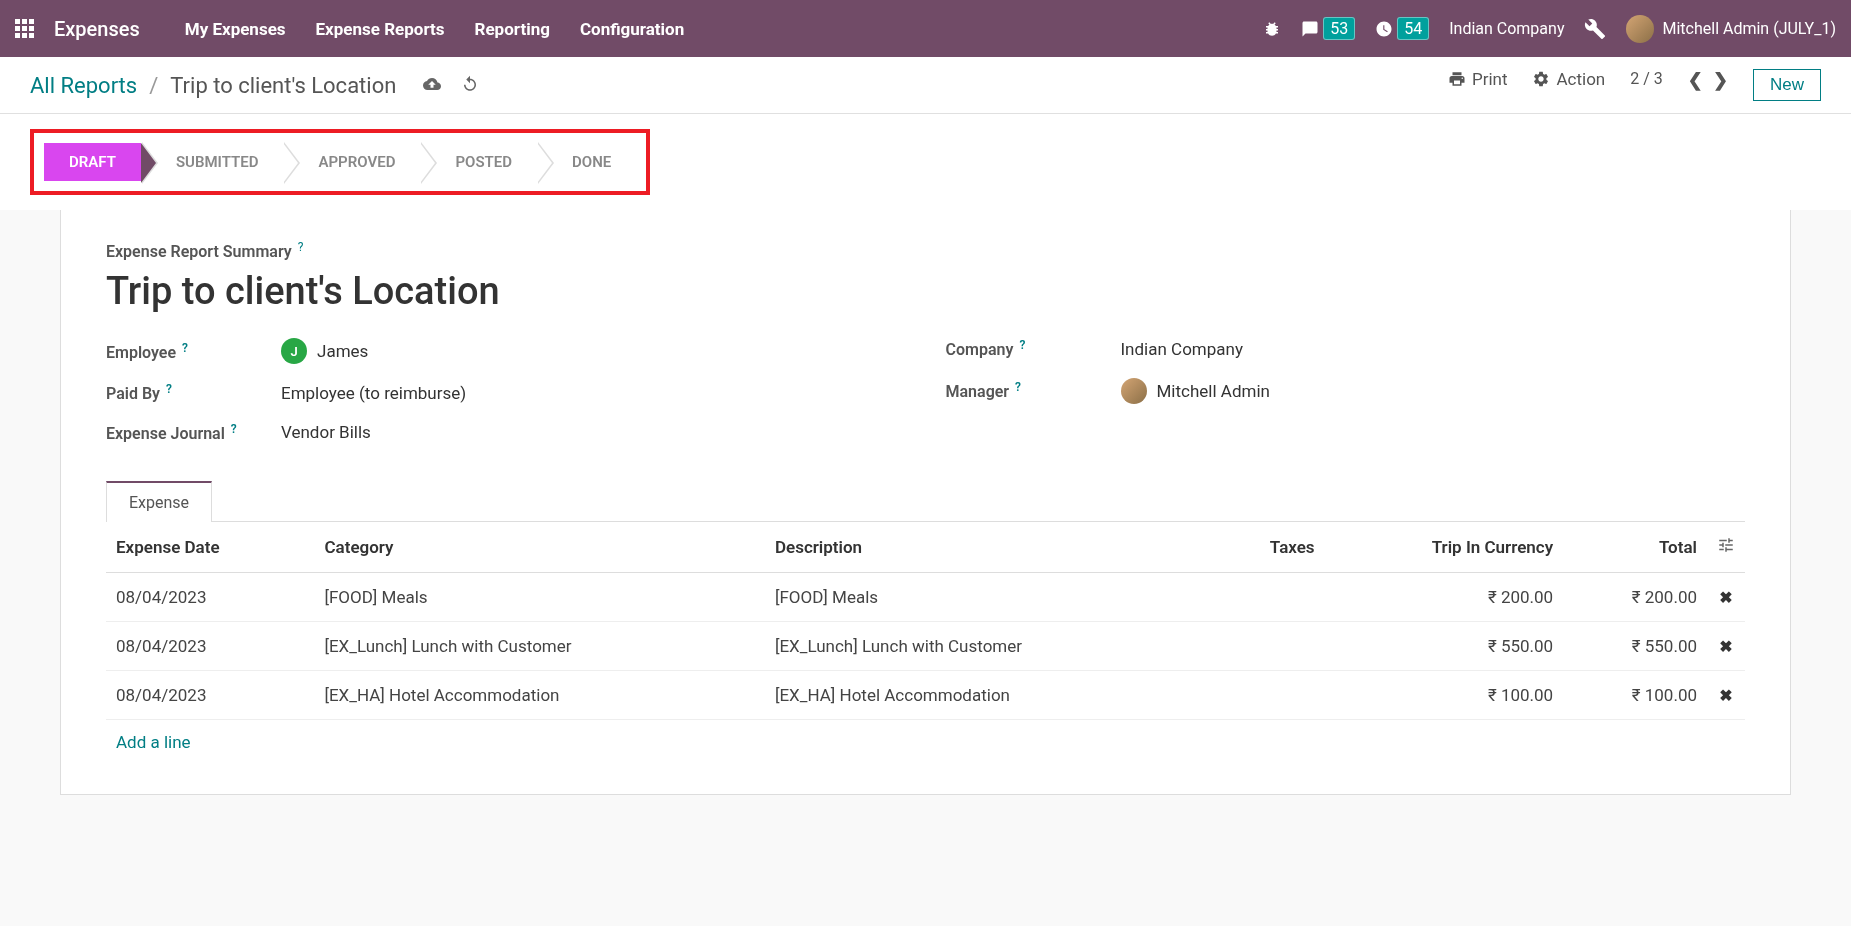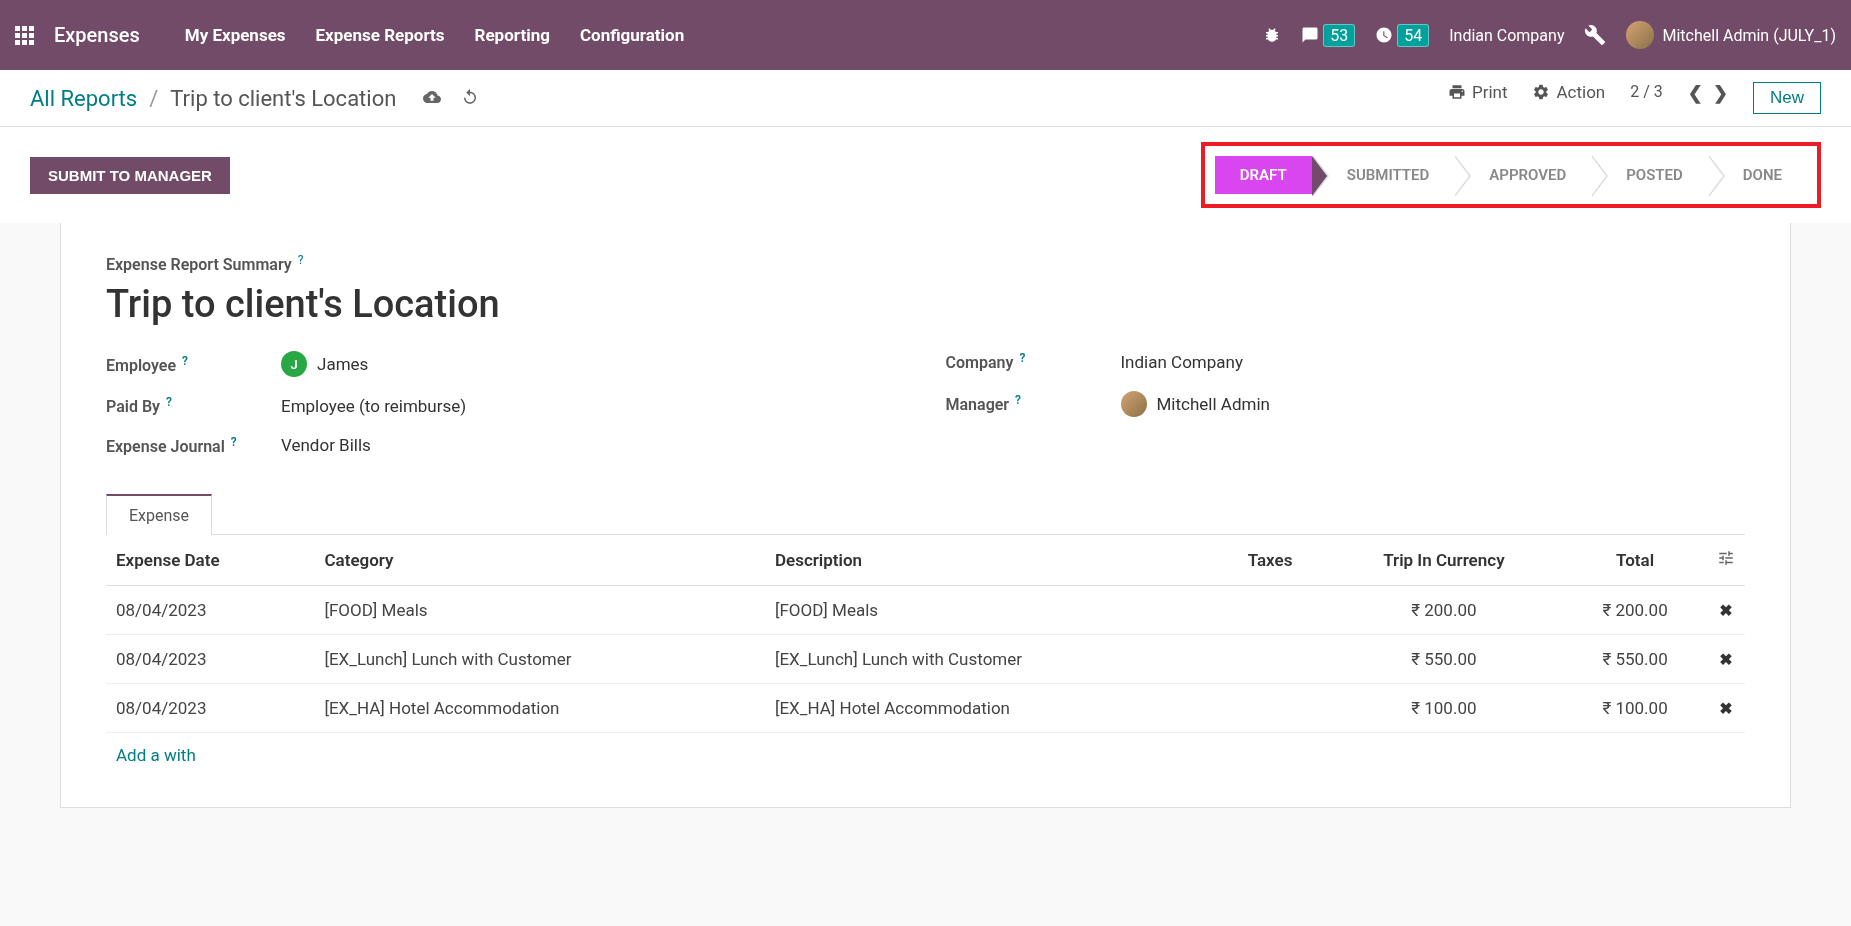--- a/index.html
+++ b/index.html
@@ -1,21 +1,21 @@
 <!DOCTYPE html>
 <html><head>
   <meta charset="utf-8">
   <style>
     * { margin: 0; padding: 0; box-sizing: border-box; }
     body { font-family: -apple-system, BlinkMacSystemFont, "Segoe UI", Roboto, sans-serif; background: #f9f9f9; }
     
     
     .navbar {
       background: #714B67;
-      height: 70px;
+      height: 57px;
       display: flex;
       align-items: center;
       padding: 0 15px;
       color: white;
       justify-content: flex-end;
     }
     .navbar-left { display: flex; align-items: center; gap: 20px; }
     .apps-icon { display: grid; grid-template-columns: repeat(3, 5px); grid-template-rows: repeat(3, 5px); gap: 2px; cursor: pointer; }
     .apps-icon span { background: white; width: 5px; height: 5px; }
     .brand { font-size: 20px; font-weight: 500; }
@@ -153,21 +153,21 @@
     
     .expense-table { width: 100%; border-collapse: collapse; }
     .expense-table th {
       text-align: left;
       padding: 14px 10px;
       font-size: 17px;
       color: #333;
       border-bottom: 1px solid #ddd;
       font-weight: 600;
     }
-    .expense-table th.right, .expense-table td.right { text-align: center; }
+    .expense-table th.right, .expense-table td.right { text-align: right; }
     .expense-table td {
       padding: 14px 10px;
       font-size: 17px;
       color: #444;
       border-bottom: 1px solid #eee;
     }
     .settings-icon { cursor: pointer; color: #666; }
     .delete-icon { cursor: pointer; color: #333; font-weight: bold; font-size: 16px; }
     .add-line { color: #017e84; cursor: pointer; padding: 12px 10px; font-size: 17px; }
     
@@ -263,21 +263,20 @@
     <div class="pager">2 / 3</div>
     <div class="pager-nav">
       <span>❮</span>
       <span>❯</span>
     </div>
     <button class="new-btn">New</button>
   </div>
 </div>
 
 <div class="status-row">
-  <button class="submit-btn">SUBMIT TO MANAGER</button>
   <div class="status-wrapper">
     <div class="status-steps">
       <div class="status-step active">DRAFT</div>
       <div class="status-step">SUBMITTED</div>
       <div class="status-step">APPROVED</div>
       <div class="status-step">POSTED</div>
       <div class="status-step">DONE</div>
     </div>
   </div>
 </div>
@@ -388,14 +387,14 @@
     <td>08/04/2023</td>
     <td>[EX_HA] Hotel Accommodation</td>
     <td>[EX_HA] Hotel Accommodation</td>
     <td class="right"></td>
     <td class="right">₹ 100.00</td>
     <td class="right">₹ 100.00</td>
     <td style="text-align:center;"><span class="delete-icon">✖</span></td>
   </tr>
       </tbody>
   </table>
-  <div class="add-line">Add a with</div>
+  <div class="add-line">Add a line</div>
 </div>
 
 </body></html>

